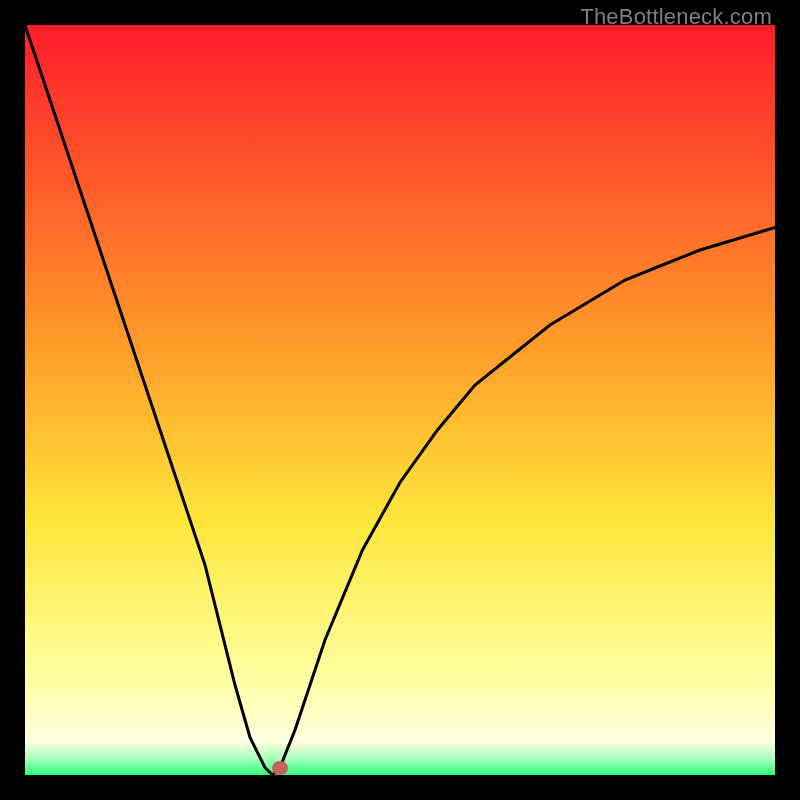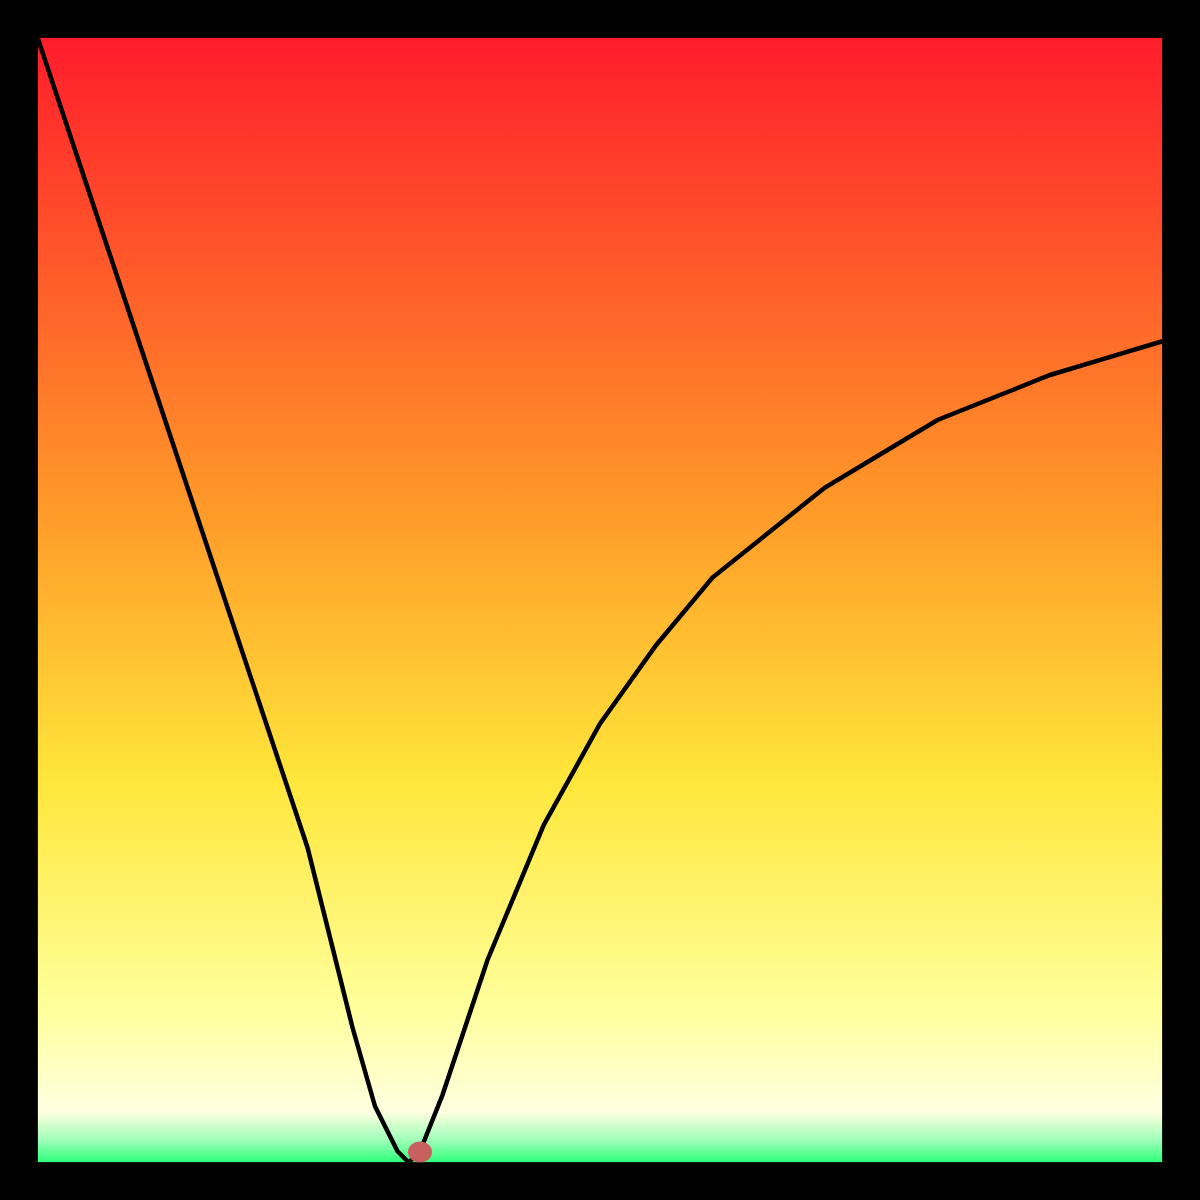--- a/index.html
+++ b/index.html
@@ -71,13 +71,14 @@
       <rect x="0" y="0" width="750" height="750" fill="url(#bg)"></rect>
     </svg>
 
     <svg class="curve-svg" viewBox="0 0 750 750" preserveAspectRatio="none">
       <path id="curve-path" d="M0.0 0.0 L30.0 90.0 L60.0 180.0 L90.0 270.0 L120.0 360.0 L150.0 450.0 L180.0 540.0 L210.0 660.0 L225.0 712.5 L240.0 742.5 L247.5 750.0 L255.0 742.5 L270.0 705.0 L300.0 615.0 L337.5 525.0 L375.0 457.5 L412.5 405.0 L450.0 360.0 L487.5 330.0 L525.0 300.0 L562.5 277.5 L600.0 255.0 L637.5 240.0 L675.0 225.0 L712.5 213.8 L750.0 202.5" fill="none" stroke-width="3" stroke="#000000"></path>
     </svg>
 
     <div class="marker" id="marker" style="left: 255px; top: 742.5px; background: rgb(200, 96, 96);"></div>
   </div>
 
+  <div class="watermark">TheBottleneck.com</div>
 </div>
 
 </body></html>

